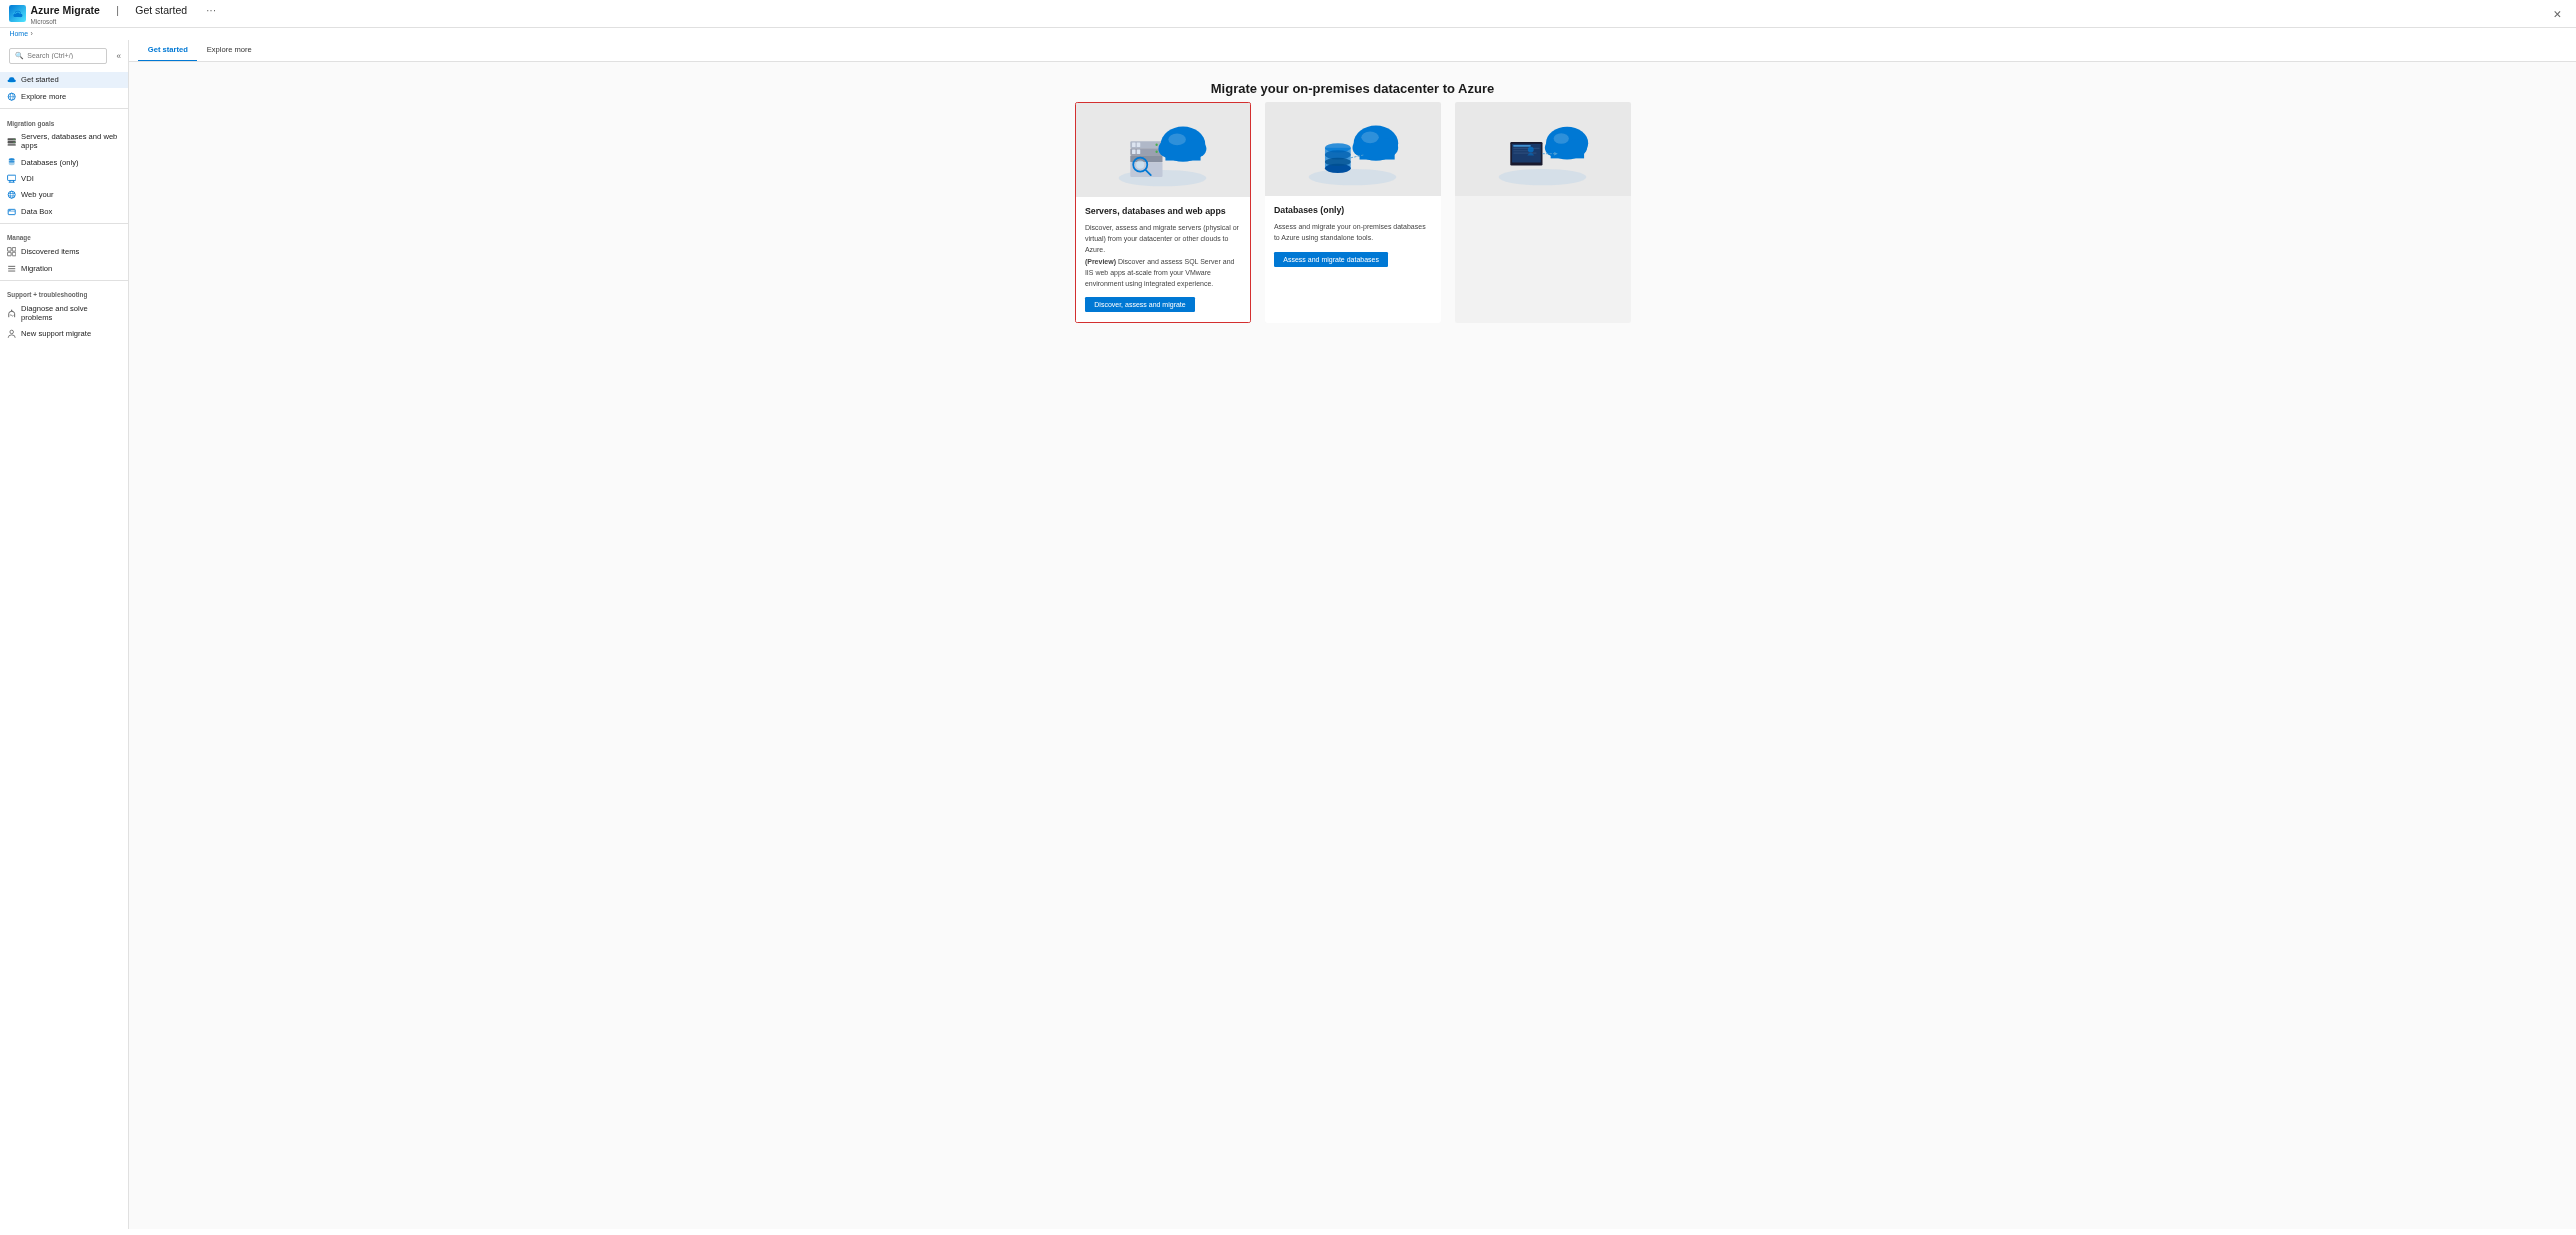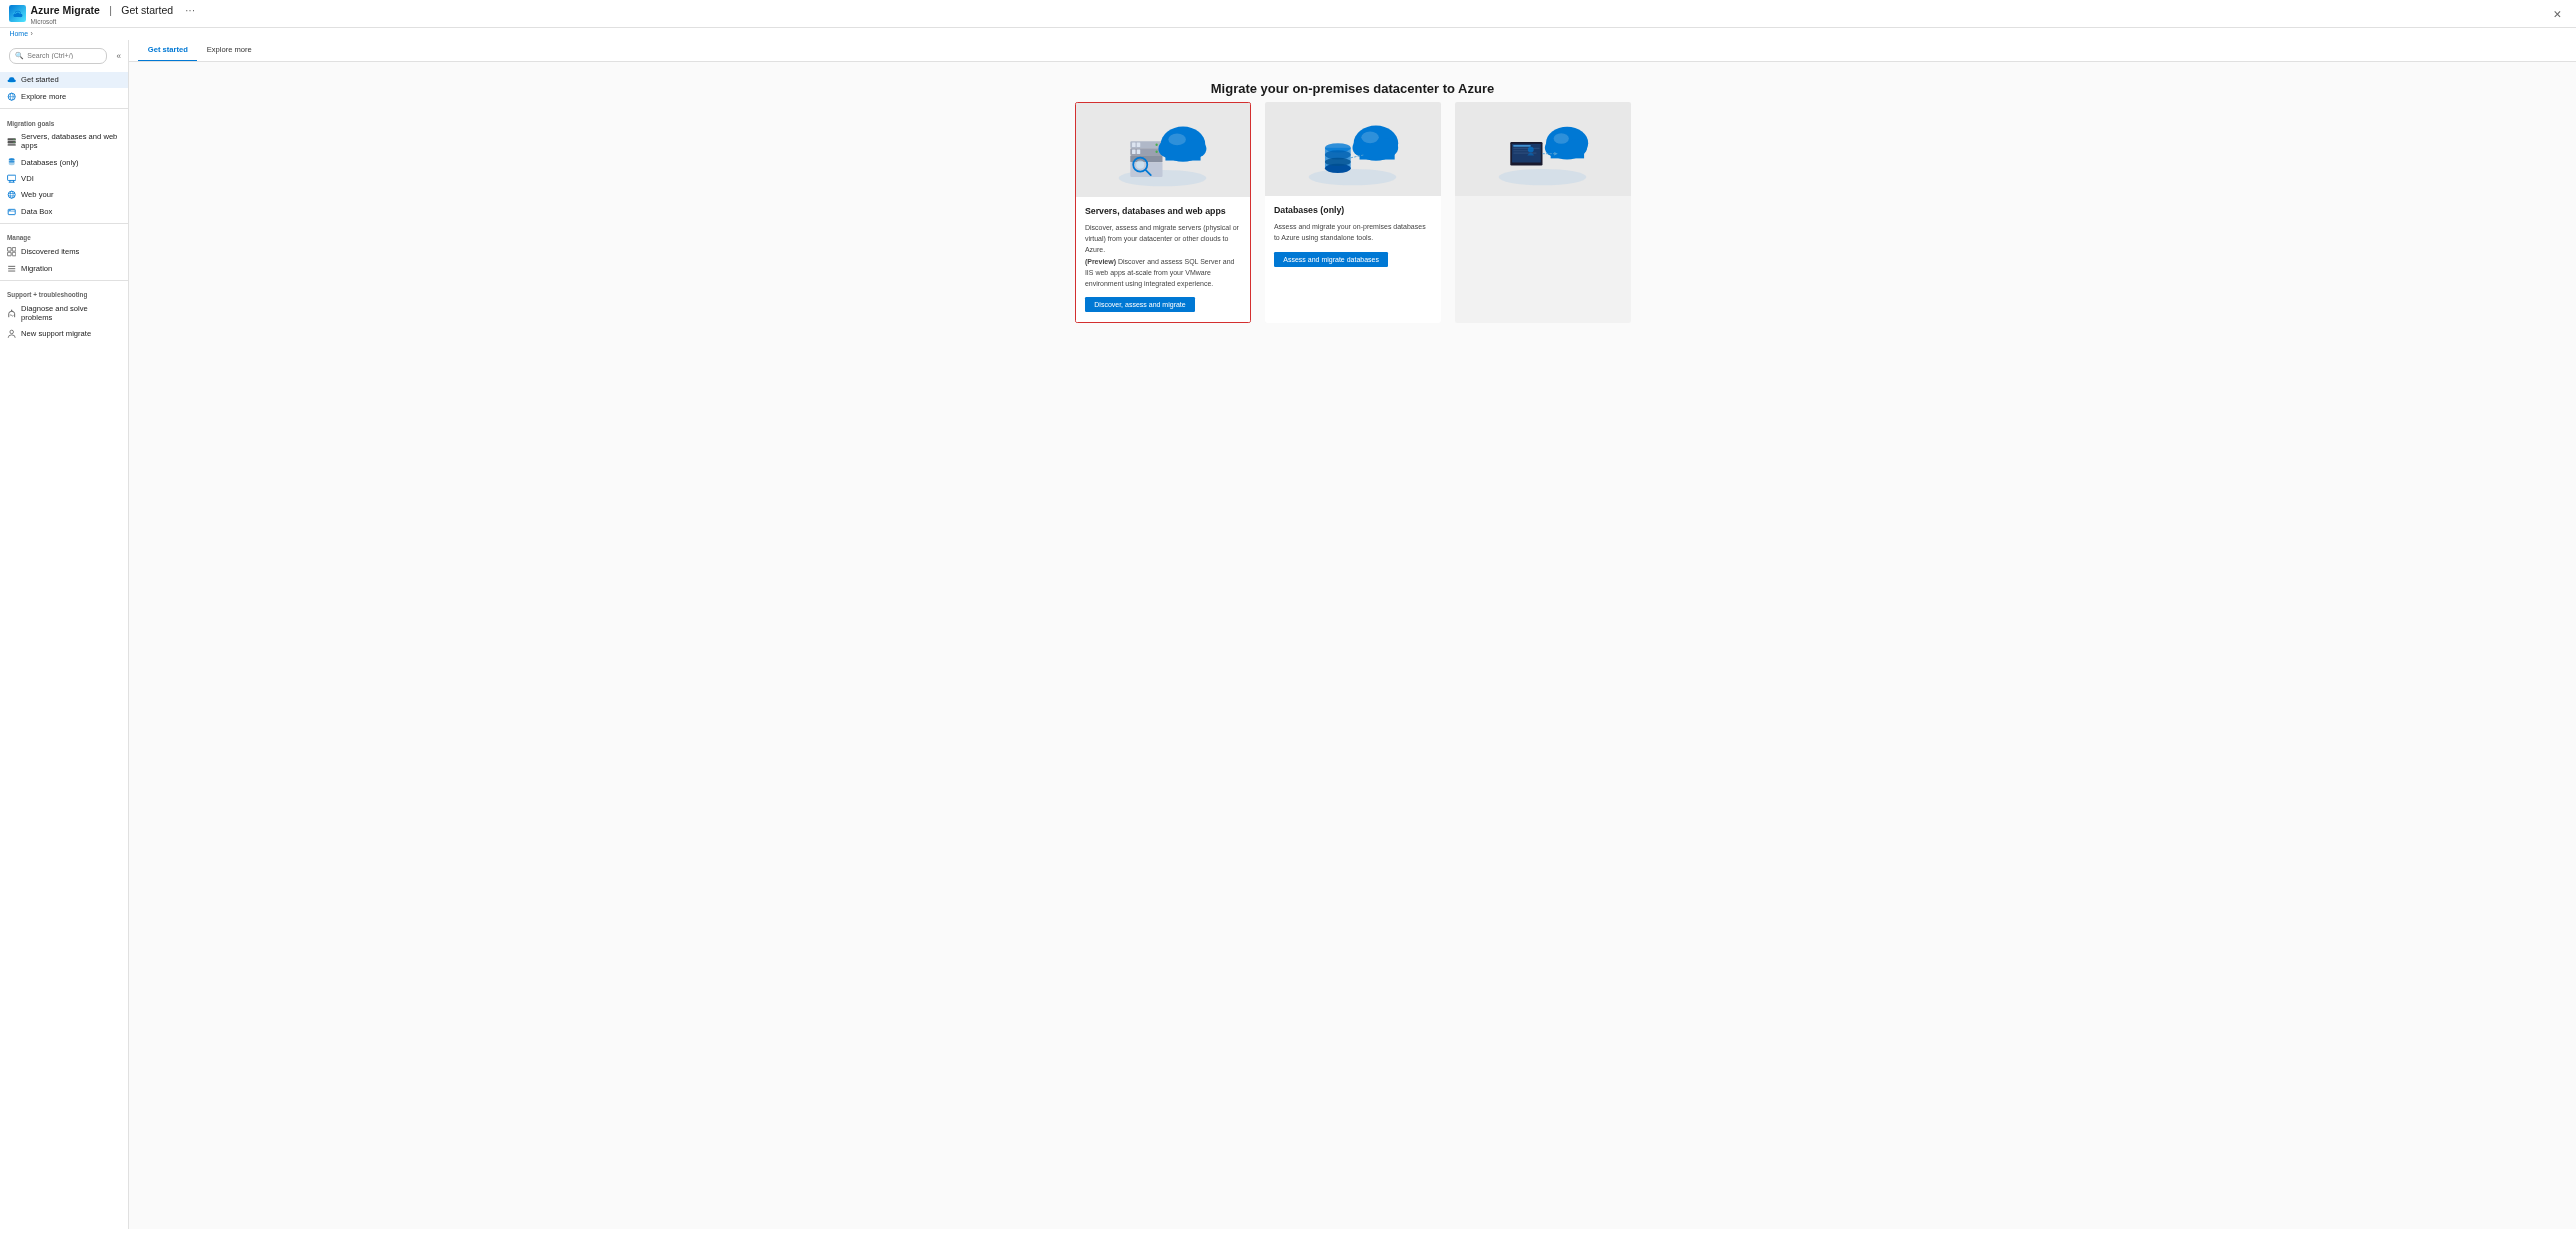--- a/index.html
+++ b/index.html
@@ -35,21 +35,21 @@
 
     
     .sidebar {
       width: 129px; min-width: 129px; border-right: 0.6px solid #e0e0e0;
       background: #fff; overflow-y: auto; padding: 4.7px 0;
       display: flex; flex-direction: column;
     }
     .search-box {
       display: flex; align-items: center; gap: 3.5px;
       margin: 3.5px 4.7px 5.9px 4.7px; padding: 2.9px 4.7px;
-      border: 0.6px solid #ccc; border-radius: 7px; background: #fff;
+      border: 0.6px solid #ccc; border-radius: 2px; background: #fff;
     }
     .search-box input { border: none; outline: none; font-size: 7px; color: #666; width: 100%; background: transparent; }
     .search-icon { color: #666; font-size: 7px; }
     .collapse-btn { background: none; border: none; cursor: pointer; color: #666; font-size: 8.2px; padding: 2.3px; margin-left: 2.3px; }
 
     .sidebar-nav-row { display: flex; align-items: center; padding: 0 4.7px; margin-bottom: 2.3px; justify-content: space-between; }
 
     .sidebar-item {
       display: flex; align-items: center; gap: 4.7px;
       padding: 3.5px 7px; cursor: pointer; font-size: 7.6px; color: #1a1a1a;
@@ -105,21 +105,21 @@
 <div class="top-bar">
   <div class="top-bar-left">
     <div class="app-icon">
       <svg width="11.7" height="11.7" viewBox="0 0 20 20">
         <ellipse cx="10" cy="12" rx="8" ry="5" fill="#50e6ff" opacity="0.7"></ellipse>
         <path d="M4 10 Q6 4 10 5 Q14 4 16 10 Q18 10 18 13 Q18 16 15 16 L5 16 Q2 16 2 13 Q2 10 4 10Z" fill="#0078d4"></path>
         <path d="M6 10 Q7 6 10 7 Q13 6 14 10" fill="none" stroke="#50e6ff" stroke-width="1"></path>
       </svg>
     </div>
     <div class="title-group">
-      <div style="display:flex;align-items:center;gap:7px;">
+      <div style="display:flex;align-items:center;gap:14px;">
         <span class="app-title">Azure Migrate</span>
         <span class="app-separator">|</span>
         <span class="app-subtitle">Get started</span>
         <button class="more-btn">···</button>
       </div>
       <span style="font-size:6.4px;color:#666;">Microsoft</span>
     </div>
   </div>
   <button class="close-btn" style="margin-left:auto;font-size:10.5px;">✕</button>
 </div>

